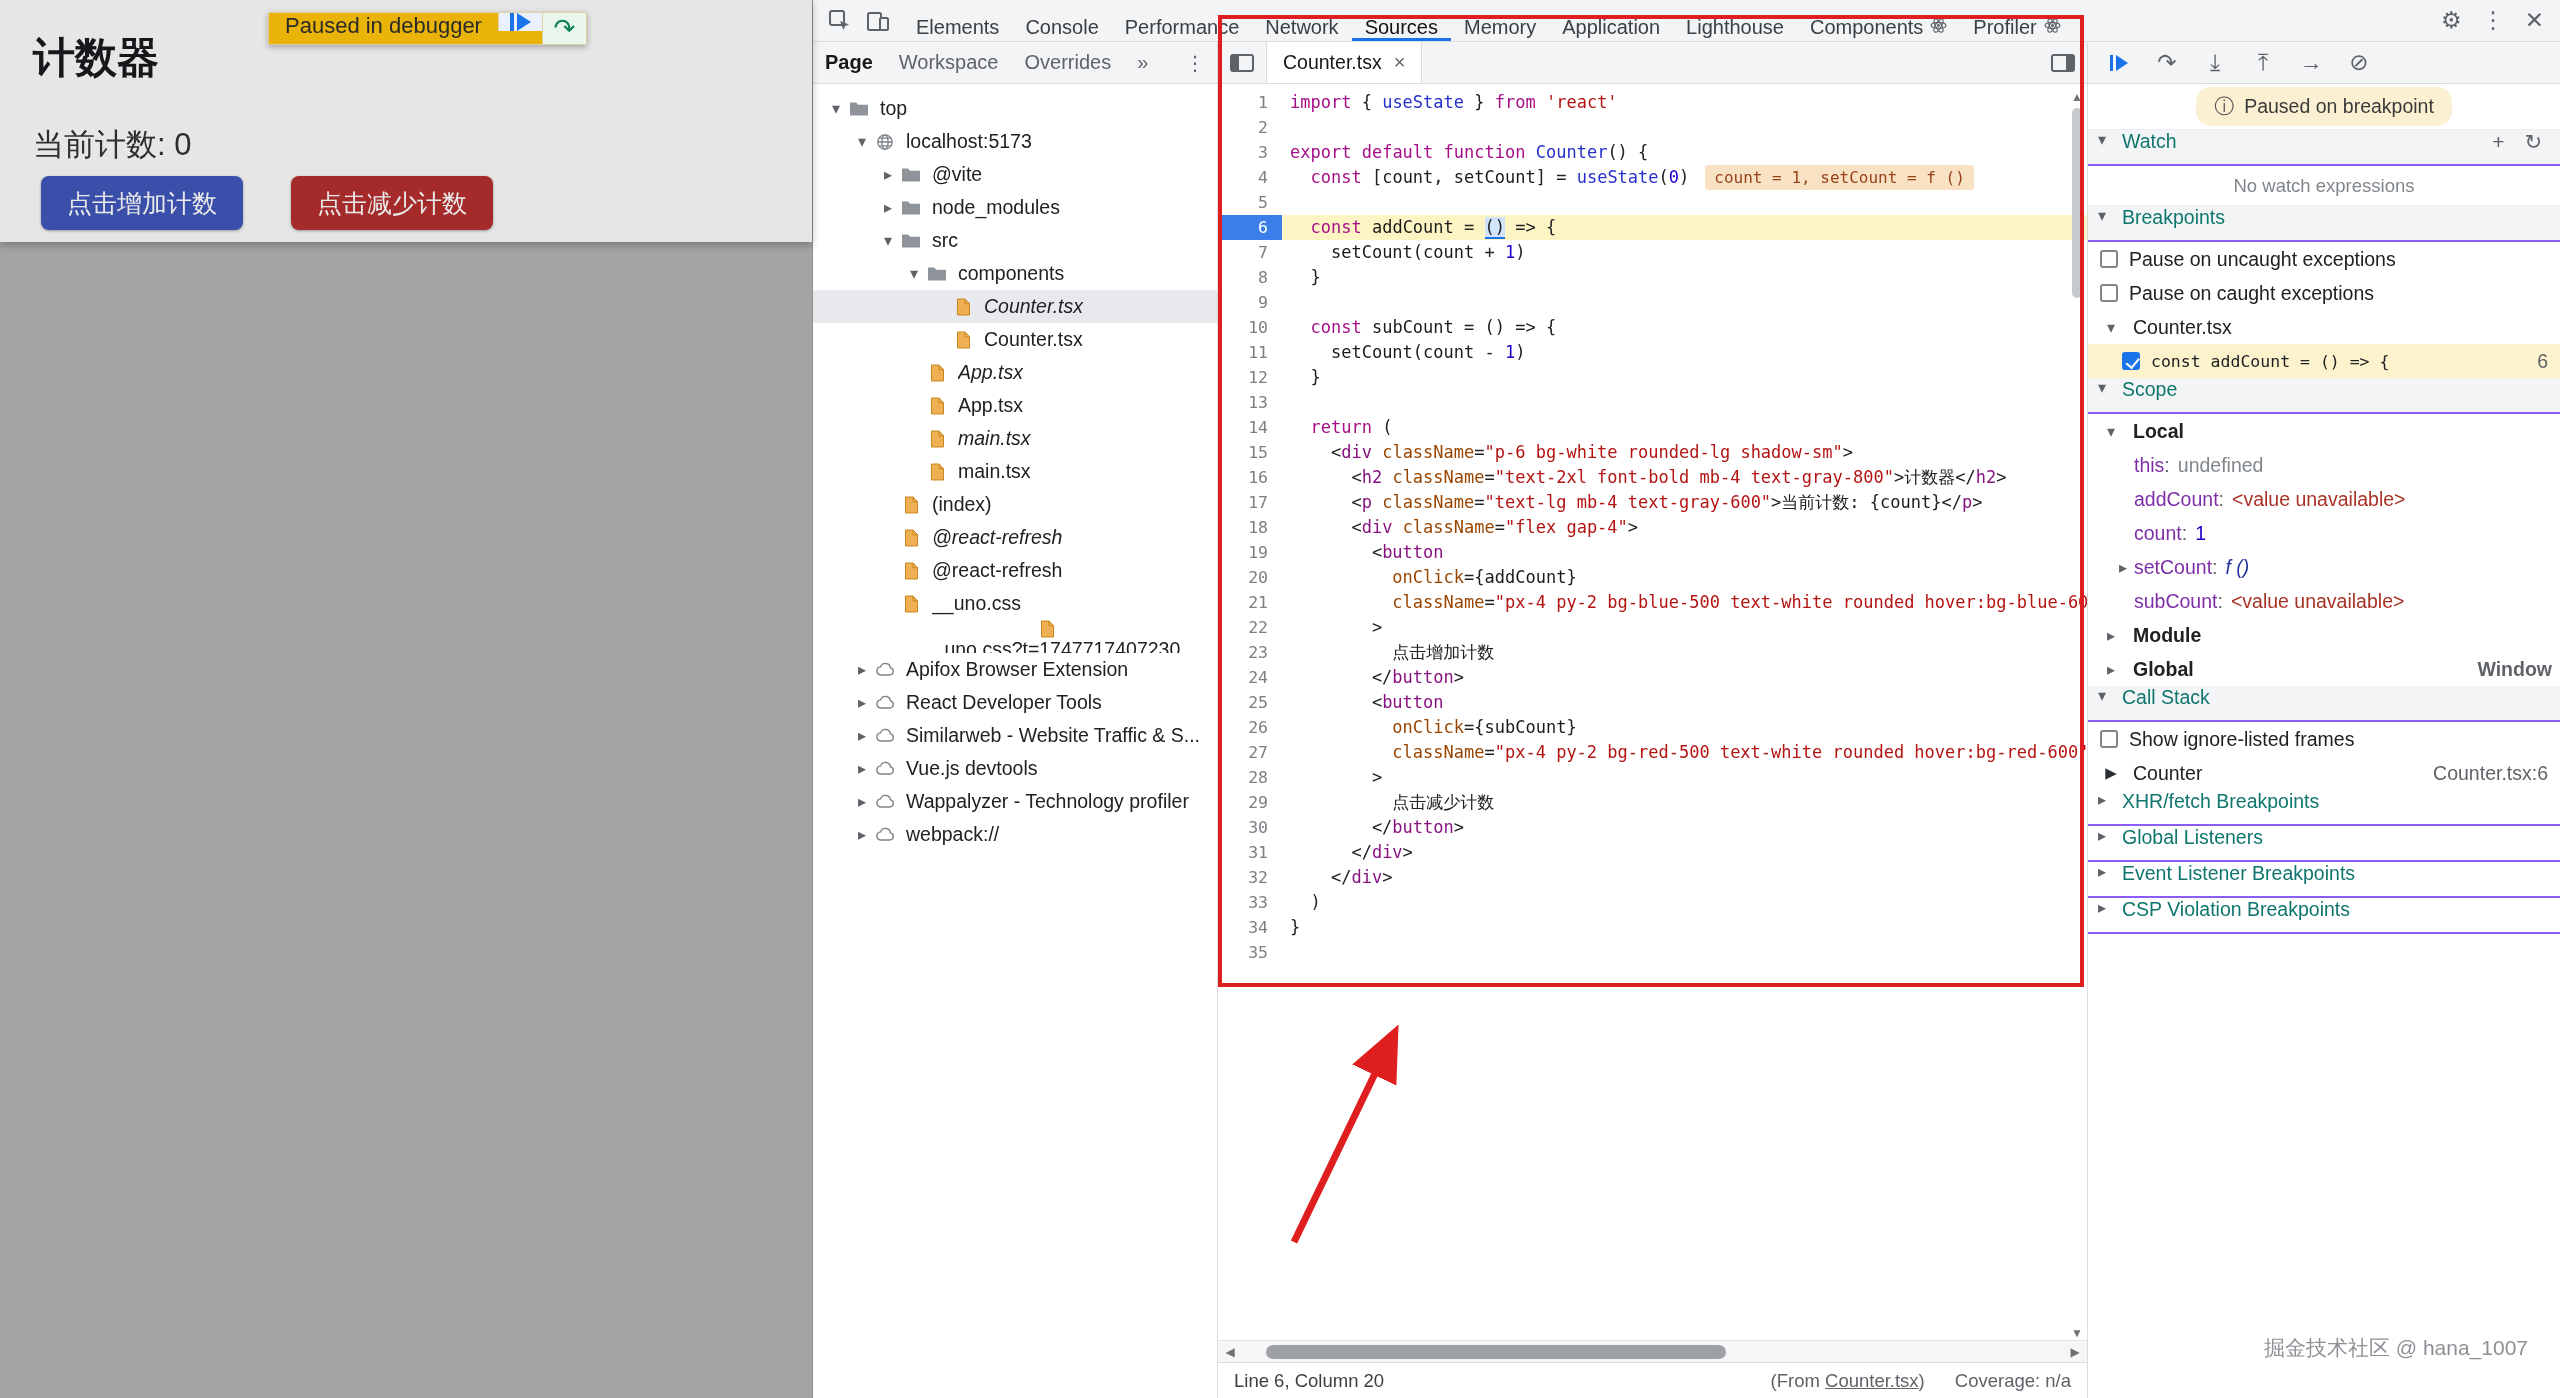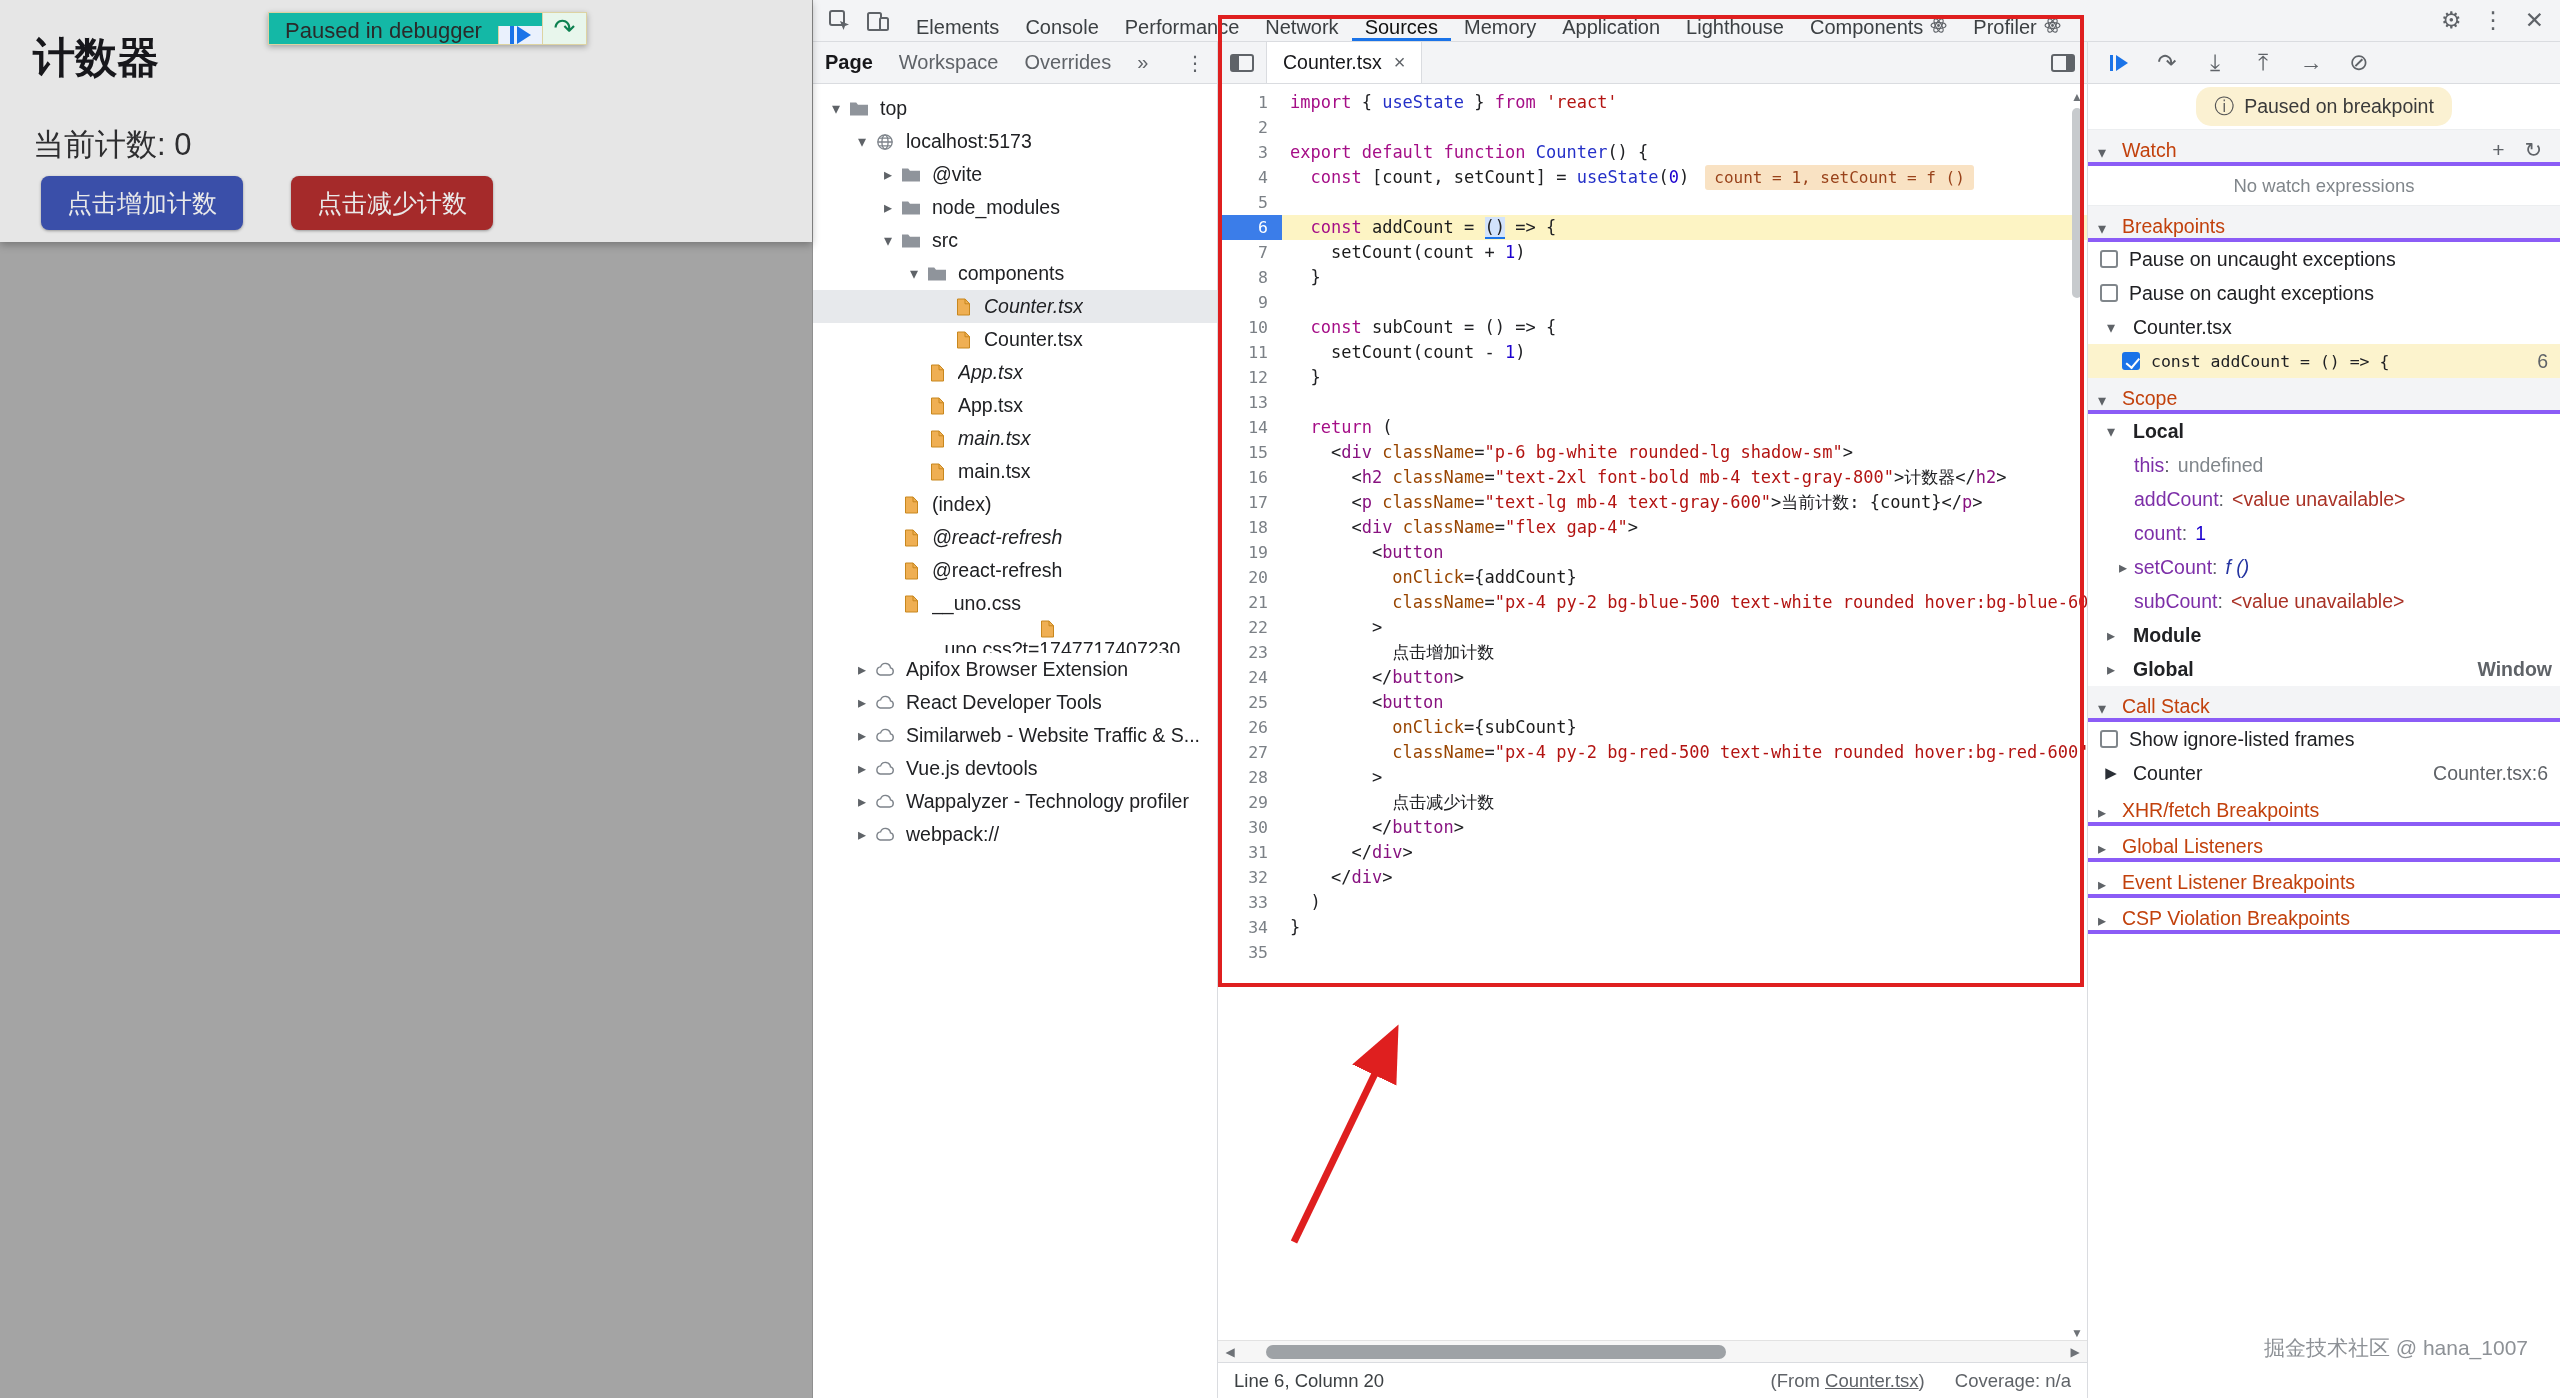--- a/index.html
+++ b/index.html
@@ -8,21 +8,21 @@
 
   
   .page-panel{position:relative;width:812px;height:100%;background:#a4a4a4;flex:none}
   .page-card{position:absolute;left:0;top:0;right:0;height:242px;background:#e6e6e6;box-shadow:0 3px 8px rgba(0,0,0,.28)}
   .page-title{position:absolute;left:33px;top:30px;font-size:42px;font-weight:bold;color:#17171b}
   .count-label{position:absolute;left:33px;top:124px;font-size:31px;color:#2e2e30}
   .btn-row{position:absolute;left:41px;top:176px;display:flex;gap:48px}
   .pg-btn{height:54px;padding:0 26px;border-radius:8px;display:flex;align-items:center;color:#e9e9e9;font-size:25px;box-shadow:0 1px 3px rgba(0,0,0,.35)}
   .pg-btn.inc{background:#3a4fa9}
   .pg-btn.dec{background:#a52a2a}
-  .dbg-banner{position:absolute;left:268px;top:12px;display:flex;align-items:flex-end;background:#14b8a6;border:1px solid #ddd3a2;box-shadow:0 2px 6px rgba(0,0,0,.3);z-index:5}
+  .dbg-banner{position:absolute;left:268px;top:12px;display:flex;align-items:flex-start;background:#eab308;border:1px solid #ddd3a2;box-shadow:0 2px 6px rgba(0,0,0,.3);z-index:5}
   .dbg-banner .txt{display:flex;align-items:center;padding:0 16px;font-size:22px;color:#2a2a2a;white-space:nowrap}
   .bn-tile{width:44px;display:flex;align-items:center;justify-content:center;border-left:1px solid #ddd3a2}
   .bn-tile.play{background:#eaf1fd;color:#1a73e8}
   .bn-tile.step{background:#e8f6ec;color:#0d8050;font-size:26px}
   .rbar{display:inline-block;width:4px;height:18px;background:currentColor;margin-right:3px}
   .tri{display:inline-block;width:0;height:0;border-left:14px solid currentColor;border-top:9px solid transparent;border-bottom:9px solid transparent}
 
   
   .devtools{flex:1;display:flex;flex-direction:column;background:#fff;border-left:1px solid #8f8f8f;min-width:0}
   .dt-topbar{height:42px;flex:none;display:flex;align-items:center;background:#f3f4f6;border-bottom:1px solid #dadce0;padding-left:8px}
@@ -85,21 +85,21 @@
 
   
   .dbg{width:473px;flex:none;border-left:1px solid #dadce0;display:flex;flex-direction:column;overflow:hidden;font-size:19.5px}
   .dbg-toolbar{height:42px;flex:none;display:flex;align-items:center;gap:10px;padding:0 12px;background:#f3f4f6;border-bottom:1px solid #dadce0;color:#5f6368}
   .dbg-btn{width:38px;height:38px;display:flex;align-items:center;justify-content:center;font-size:23px}
   .dbg-btn.resume{color:#1a73e8}
   .dbg-btn.resume .rbar{height:16px;width:3.5px}
   .dbg-btn.resume .tri{border-left-width:12px;border-top-width:8px;border-bottom-width:8px}
   .paused-row{height:46px;flex:none;display:flex;align-items:center;justify-content:center;border-bottom:1px solid #eceef0}
   .paused-badge{display:flex;align-items:center;gap:10px;background:#fbf1d2;border-radius:15px;padding:6px 18px;font-size:19.5px;color:#3a3a3a}
-  .sect-h{height:36px;flex:none;display:flex;align-items:flex-end;padding:0 10px;background:#f3f4f6;border-bottom:4px solid #8b5cf6;color:#c2410c}
+  .sect-h{height:36px;flex:none;display:flex;align-items:flex-start;padding:0 10px;background:#f3f4f6;border-bottom:2px solid #8b5cf6;color:#0f766e}
   .sect-h .exp{width:24px;color:#5f6368;font-size:16px}
   .hdr-icons{margin-left:auto;display:flex;gap:20px;color:#5f6368;font-size:21px;padding-right:8px}
   .watch-empty{height:40px;display:flex;align-items:center;justify-content:center;color:#80868b;font-size:18.5px;border-bottom:1px solid #eceef0;background:#fff}
   .dbg-row{height:34px;display:flex;align-items:center;padding:0 12px;gap:11px;background:#fff;white-space:nowrap}
   .cb{width:18px;height:18px;border:2px solid #80868b;border-radius:3px;background:#fff;flex:none;position:relative}
   .cb.checked{background:#1a73e8;border-color:#1a73e8}
   .cb.checked::after{content:"";position:absolute;left:4.5px;top:0.5px;width:5.5px;height:10.5px;border:solid #fff;border-width:0 2.5px 2.5px 0;transform:rotate(40deg)}
   .bp-entry{background:#fcf3cd}
   .bp-entry .code{font-family:"DejaVu Sans Mono","Liberation Mono",monospace;font-size:16.5px;overflow:hidden;text-overflow:ellipsis}
   .bp-entry .lnum{margin-left:auto;color:#5f6368}

